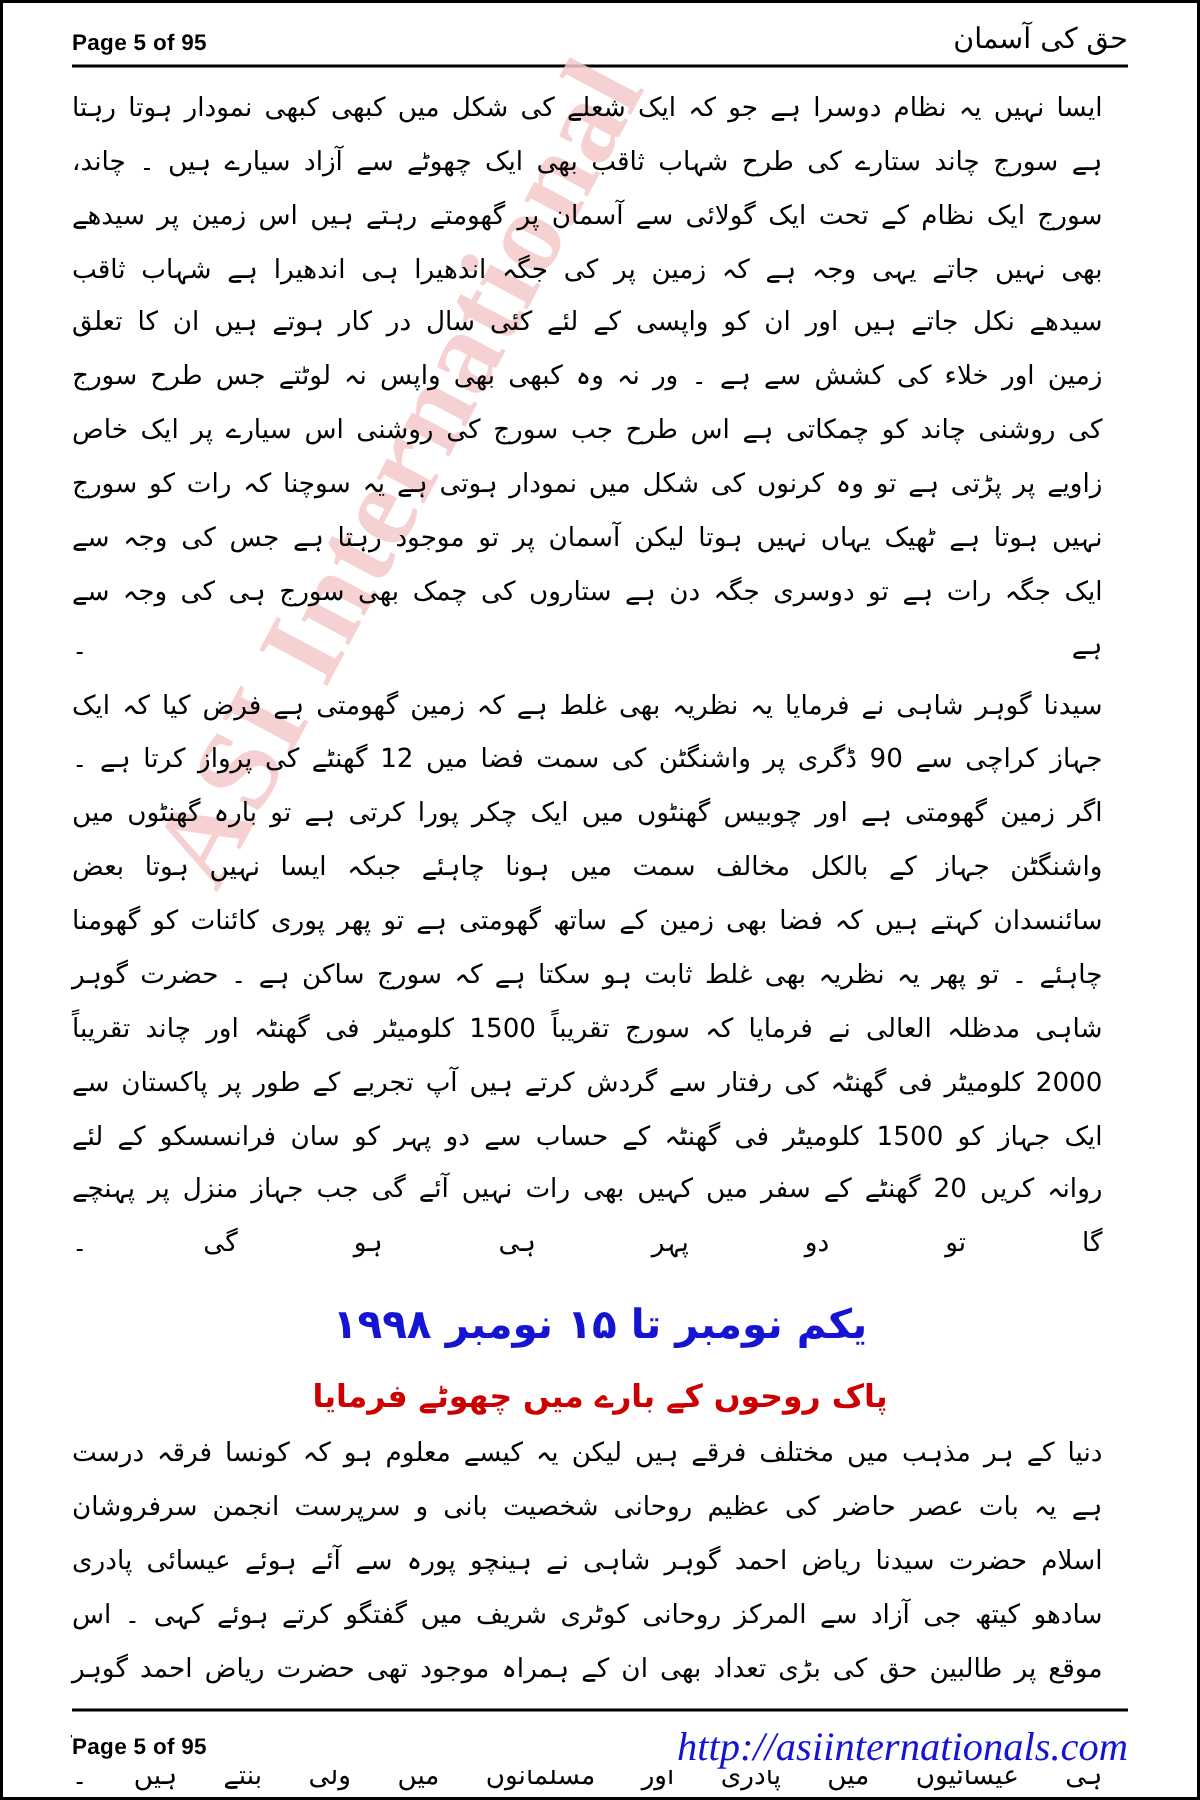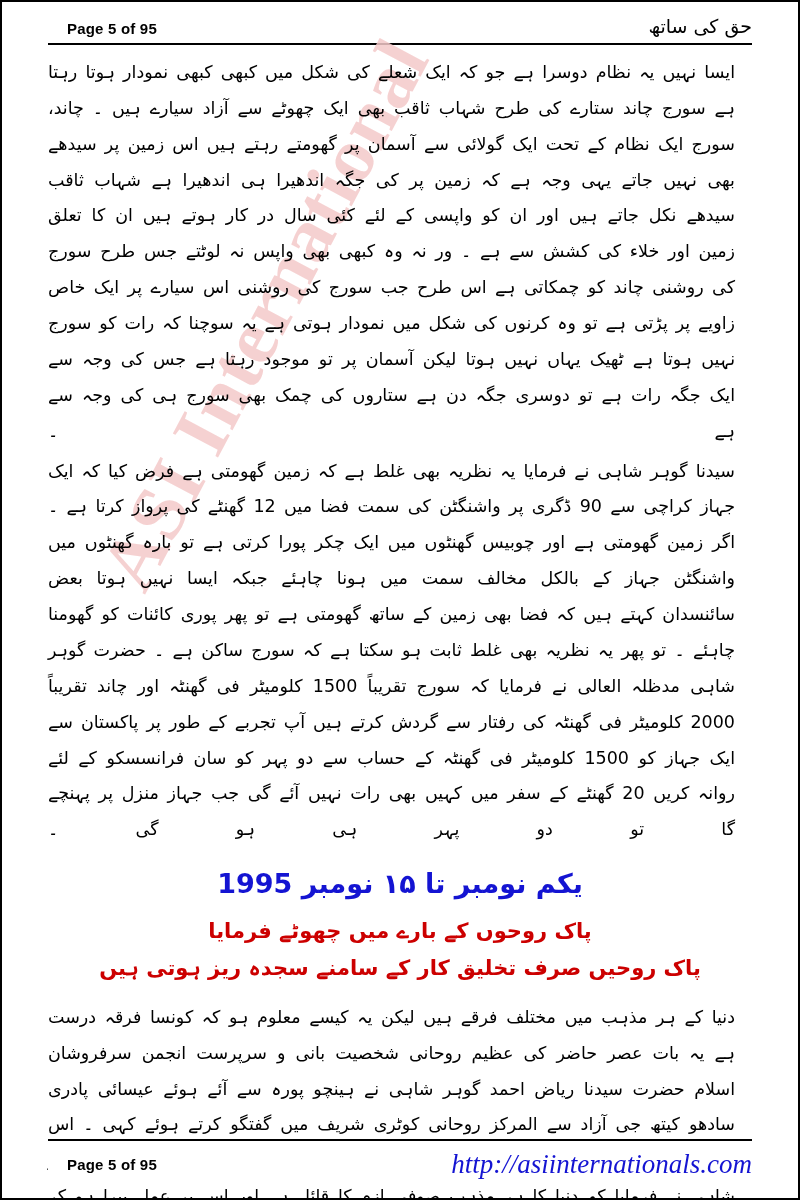--- a/index.html
+++ b/index.html
@@ -36,21 +36,20 @@
     justify-content: space-between;
     padding-bottom: 6px;
     border-bottom: 2px solid #000000;
   }
   .page-label {
     font-family: "Liberation Sans", sans-serif;
     font-size: 15px;
     font-weight: bold;
     color: #000000;
     letter-spacing: 0.2px;
-    margin-left: 19px;
   }
   .header-title-urdu {
     font-family: "DejaVu Sans", sans-serif;
     font-size: 19px;
     color: #000000;
     direction: rtl;
     line-height: 1.1;
   }
 
   
@@ -155,34 +154,33 @@
 <div class="page">
 
   <div class="watermark">
     <div class="watermark-text">ASI International</div>
   </div>
 
   <div class="inner">
 
     <div class="header">
       <div class="page-label">Page 5 of 95</div>
-      <div class="header-title-urdu">حق کی ساتھ</div>
+      <div class="header-title-urdu">حق کی آسمان</div>
     </div>
 
     <div class="content">
 
       <p class="para p1">ایسا نہیں یہ نظام دوسرا ہے جو کہ ایک شعلے کی شکل میں کبھی کبھی نمودار ہوتا رہتا ہے سورج چاند ستارے کی طرح شہاب ثاقب بھی ایک چھوٹے سے آزاد سیارے ہیں ۔ چاند، سورج ایک نظام کے تحت ایک گولائی سے آسمان پر گھومتے رہتے ہیں اس زمین پر سیدھے بھی نہیں جاتے یہی وجہ ہے کہ زمین پر کی جگہ اندھیرا ہی اندھیرا ہے شہاب ثاقب سیدھے نکل جاتے ہیں اور ان کو واپسی کے لئے کئی سال در کار ہوتے ہیں ان کا تعلق زمین اور خلاء کی کشش سے ہے ۔ ور نہ وہ کبھی بھی واپس نہ لوٹتے جس طرح سورج کی روشنی چاند کو چمکاتی ہے اس طرح جب سورج کی روشنی اس سیارے پر ایک خاص زاویے پر پڑتی ہے تو وہ کرنوں کی شکل میں نمودار ہوتی ہے یہ سوچنا کہ رات کو سورج نہیں ہوتا ہے ٹھیک یہاں نہیں ہوتا لیکن آسمان پر تو موجود رہتا ہے جس کی وجہ سے ایک جگہ رات ہے تو دوسری جگہ دن ہے ستاروں کی چمک بھی سورج ہی کی وجہ سے ہے ۔</p>
 
       <p class="para p2">سیدنا گوہر شاہی نے فرمایا یہ نظریہ بھی غلط ہے کہ زمین گھومتی ہے فرض کیا کہ ایک جہاز کراچی سے 90 ڈگری پر واشنگٹن کی سمت فضا میں 12 گھنٹے کی پرواز کرتا ہے ۔ اگر زمین گھومتی ہے اور چوبیس گھنٹوں میں ایک چکر پورا کرتی ہے تو بارہ گھنٹوں میں واشنگٹن جہاز کے بالکل مخالف سمت میں ہونا چاہئے جبکہ ایسا نہیں ہوتا بعض سائنسدان کہتے ہیں کہ فضا بھی زمین کے ساتھ گھومتی ہے تو پھر پوری کائنات کو گھومنا چاہئے ۔ تو پھر یہ نظریہ بھی غلط ثابت ہو سکتا ہے کہ سورج ساکن ہے ۔ حضرت گوہر شاہی مدظلہ العالی نے فرمایا کہ سورج تقریباً 1500 کلومیٹر فی گھنٹہ اور چاند تقریباً 2000 کلومیٹر فی گھنٹہ کی رفتار سے گردش کرتے ہیں آپ تجربے کے طور پر پاکستان سے ایک جہاز کو 1500 کلومیٹر فی گھنٹہ کے حساب سے دو پہر کو سان فرانسسکو کے لئے روانہ کریں 20 گھنٹے کے سفر میں کہیں بھی رات نہیں آئے گی جب جہاز منزل پر پہنچے گا تو دو پہر ہی ہو گی ۔</p>
 
-      <div class="heading-blue">یکم نومبر تا ۱۵ نومبر 1995</div>
+      <div class="heading-blue">یکم نومبر تا ۱۵ نومبر ۱۹۹۸</div>
 
       <div class="heading-red">پاک روحوں کے بارے میں چھوٹے فرمایا</div>
 
-      <div class="heading-red second">پاک روحیں صرف تخلیق کار کے سامنے سجدہ ریز ہوتی ہیں</div>
 
       <p class="para p3">دنیا کے ہر مذہب میں مختلف فرقے ہیں لیکن یہ کیسے معلوم ہو کہ کونسا فرقہ درست ہے یہ بات عصر حاضر کی عظیم روحانی شخصیت بانی و سرپرست انجمن سرفروشان اسلام حضرت سیدنا ریاض احمد گوہر شاہی نے ہینچو پورہ سے آئے ہوئے عیسائی پادری سادھو کیتھ جی آزاد سے المرکز روحانی کوٹری شریف میں گفتگو کرتے ہوئے کہی ۔ اس موقع پر طالبین حق کی بڑی تعداد بھی ان کے ہمراہ موجود تھی حضرت ریاض احمد گوہر شاہی نے فرمایا کہ دنیا کا ہر مذہب صوفی ازم کا قائل ہے اور اس پر عمل پیرا ہو کر ہی عیسائیوں میں پادری اور مسلمانوں میں ولی بنتے ہیں ۔</p>
 
     </div>
 
   </div>
 
   <div class="footer">
     <div class="page-label">Page 5 of 95</div>
     <a class="footer-url" href="#">http://asiinternationals.com</a>

